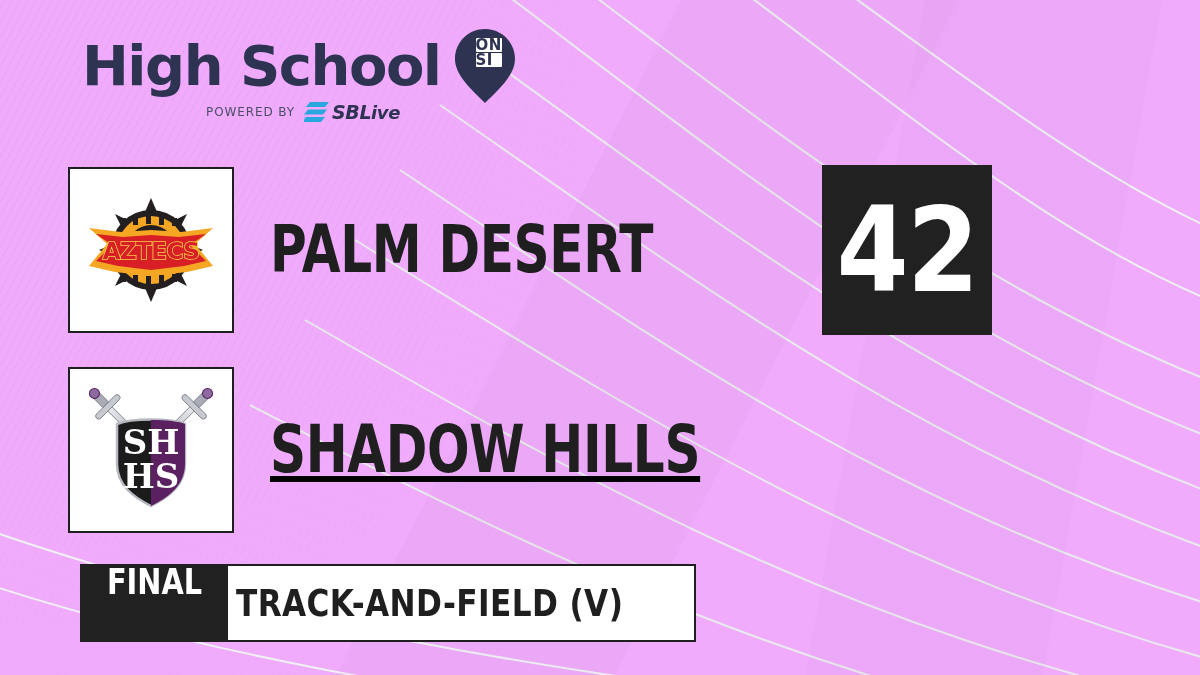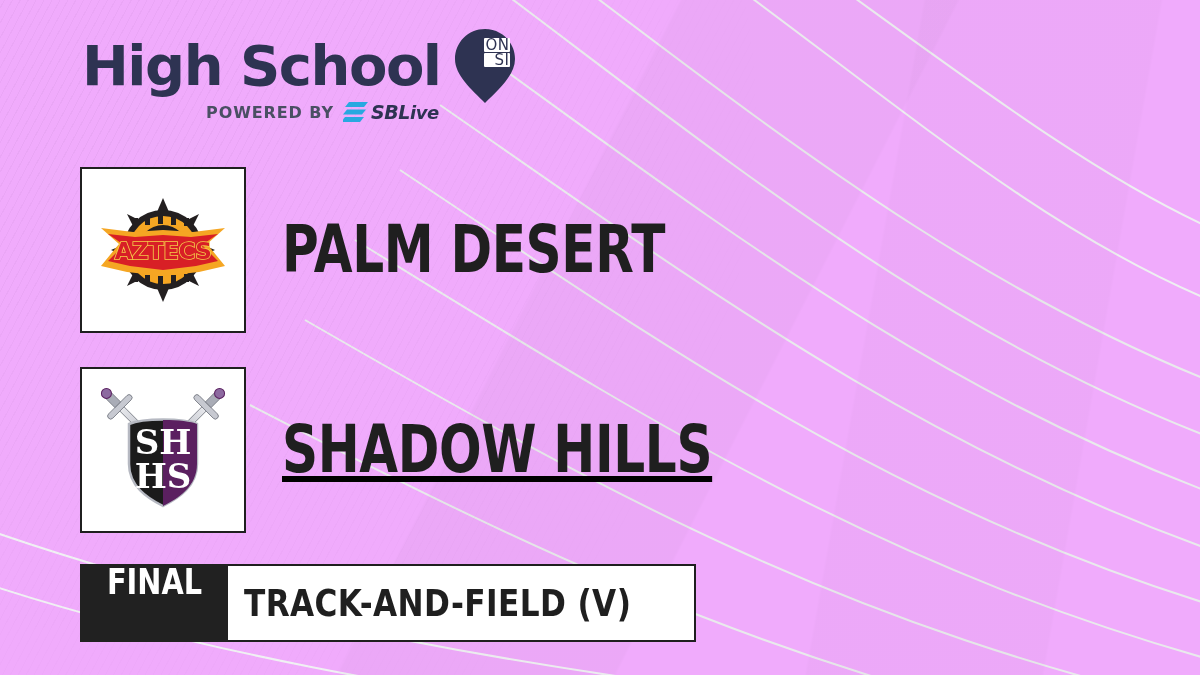--- a/index.html
+++ b/index.html
@@ -84,25 +84,25 @@
   .logo-pin {
     position: relative;
     margin-left: 12px;
     width: 64px;
     height: 78px;
     flex: 0 0 auto;
   }
   .logo-pin svg { display:block; }
   .pin-text {
     position: absolute;
-    left: 12px; top: 10px;
+    left: 4px; top: 10px;
     width: 64px;
-    text-align: right;
-    font-family: "DejaVu Sans", sans-serif;
-    font-weight: normal;
+    text-align: left;
+    font-family: "DejaVu Sans", sans-serif;
+    font-weight: bold;
     font-size: 15px;
     line-height: 14px;
     color: #2e3352;
     letter-spacing: 0.5px;
   }
   .pin-text span {
     display: block;
     background: #ffffff;
     width: 26px;
     margin: 1px auto;
@@ -110,22 +110,22 @@
   }
 
   .powered-row {
     display: flex;
     align-items: center;
     margin-top: 4px;
     margin-left: 124px;
   }
   .powered-label {
     font-family: "DejaVu Sans", sans-serif;
-    font-weight: bold;
-    font-size: 16px;
+    font-weight: normal;
+    font-size: 12px;
     letter-spacing: 0.9px;
     color: #4a4f63;
   }
   .sblive-mark {
     margin-left: 9px;
     display: flex;
     align-items: center;
   }
   .sblive-mark svg { display:block; }
   .sblive-word {
@@ -138,21 +138,21 @@
     color: #2e3352;
     line-height: 1;
   }
   .sblive-word i.lower {
     font-size: 18px;
   }
 
   
   .team-row {
     position: absolute;
-    left: 80px;
+    left: 68px;
     width: 924px;
     height: 170px;
     display: flex;
     align-items: center;
     justify-content: flex-end;
   }
   .team-row.row-1 { top: 165px; }
   .team-row.row-2 { top: 365px; text-decoration: underline; }
 
   .logo-box {
@@ -231,21 +231,21 @@
     line-height: 1;
   }
   .status-event {
     width: 468px;
     background: #ffffff;
     border: 2px solid #1f1f1f;
     border-left: none;
     box-sizing: border-box;
     display: flex;
     align-items: center;
-    padding-left: 16px;
+    padding-left: 8px;
     flex: 0 0 auto;
   }
   .status-event-text {
     font-family: "DejaVu Sans", sans-serif;
     font-weight: bold;
     font-size: 38px;
     color: #1f1f1f;
     letter-spacing: 0.5px;
     transform: scaleX(0.82);
     transform-origin: left center;
@@ -343,20 +343,23 @@
           </g>
 
           <path d="M-62,-22 L-44,-6 L-62,16 L-36,22 L0,26 L36,22 L62,16 L44,-6 L62,-22 L30,-18 L0,-20 L-30,-18 Z" fill="#f5a623"></path>
 
           <path d="M-55,-16 L-39,-5 L-55,11 L-33,16 L0,20 L33,16 L55,11 L39,-5 L55,-16 L28,-13 L0,-15 L-28,-13 Z" fill="#d81f26"></path>
           <text x="0" y="9" text-anchor="middle" font-family="DejaVu Sans, sans-serif" font-size="23" font-weight="bold" fill="#d81f26" stroke="#f5d14a" stroke-width="1.6" paint-order="stroke" letter-spacing="-0.5">AZTECS</text>
         </g>
       </svg>
     </div>
     <div class="team-name">PALM DESERT</div>
+    <div class="score-box">
+      <div class="score-value">42</div>
+    </div>
   </div>
 
   <div class="team-row row-2">
     <div class="logo-box">
       <svg width="140" height="140" viewBox="0 0 140 140" xmlns="http://www.w3.org/2000/svg" role="img">
         <defs>
           <linearGradient id="blade" x1="0" y1="0" x2="0" y2="1">
             <stop offset="0%" stop-color="#e9eaee"></stop>
             <stop offset="45%" stop-color="#b6b9c2"></stop>
             <stop offset="100%" stop-color="#80838d"></stop>

